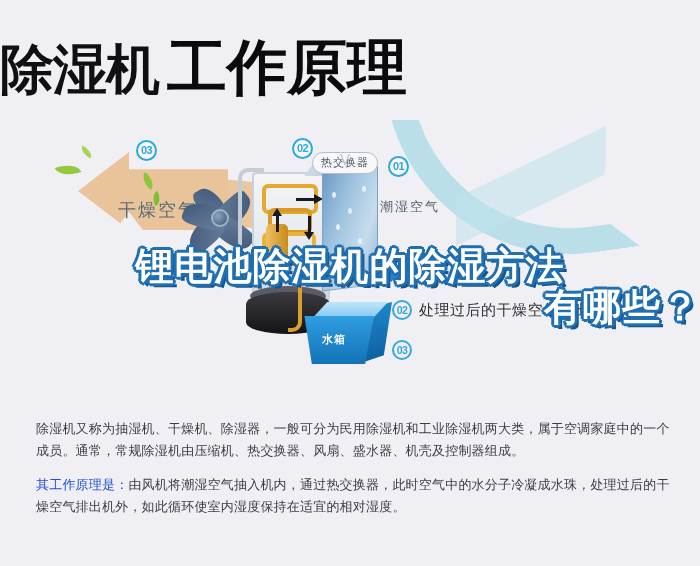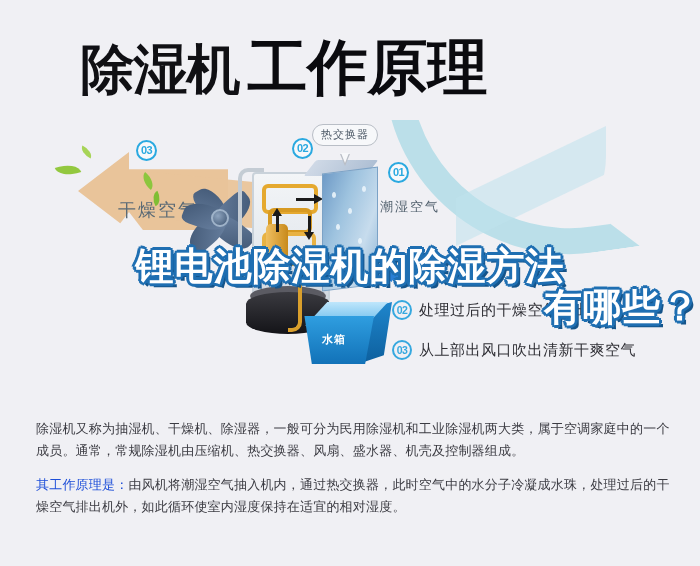--- a/index.html
+++ b/index.html
@@ -13,21 +13,20 @@
     position: relative;
     width: 700px; height: 566px;
     background: #f0f0f4;
   }
 
   
   .header {
     position: absolute;
     left: 0; top: 28px;
     width: 568px;
-    text-align: center;
     white-space: nowrap;
   }
   .hdr-a {
     font-size: 54px;
     font-weight: 700;
     color: #101014;
     letter-spacing: -1px;
     vertical-align: baseline;
   }
   .hdr-b {
@@ -282,25 +281,25 @@
     color: #2aa9e0;
     font-size: 11px;
     font-weight: 700;
     line-height: 17px;
     text-align: center;
     background: rgba(255,255,255,.55);
     letter-spacing: -0.5px;
   }
   .badge.b03-left { left: 136px; top: 20px; }
   .badge.b02      { left: 292px; top: 18px; }
-  .badge.b01      { left: 388px; top: 42px; }
+  .badge.b01      { left: 388px; top: 36px; }
 
   .callout {
     position: absolute;
-    left: 312px; top: 4px;
+    left: 312px; top: 32px;
     padding: 2px 8px 3px 8px;
     border: 1.5px solid #b9bec6;
     border-radius: 11px;
     background: #f7f8fa;
     font-size: 11px;
     color: #4c5866;
     letter-spacing: 1px;
     white-space: nowrap;
   }
   .callout-tail {
@@ -474,21 +473,20 @@
     <div class="humid-label">潮湿空气</div>
   </div>
 
   <div class="steps">
     <div class="step-row">
       <span class="step-badge">02</span>
       <span class="step-text">处理过后的干燥空气排出机外</span>
     </div>
     <div class="step-row">
       <span class="step-badge">03</span>
-      <span class="step-text">从上部出风口吹出清新干爽空气</span>
     </div>
   </div>
 
   <div class="overlay-title">
     <span>锂电池除湿机的除湿方法</span>
     <span class="l2">有哪些？</span>
   </div>
 
   <div class="body-copy">
     <p class="para">除湿机又称为抽湿机、干燥机、除湿器，一般可分为民用除湿机和工业除湿机两大类，属于空调家庭中的一个成员。通常，常规除湿机由压缩机、热交换器、风扇、盛水器、机壳及控制器组成。</p>

